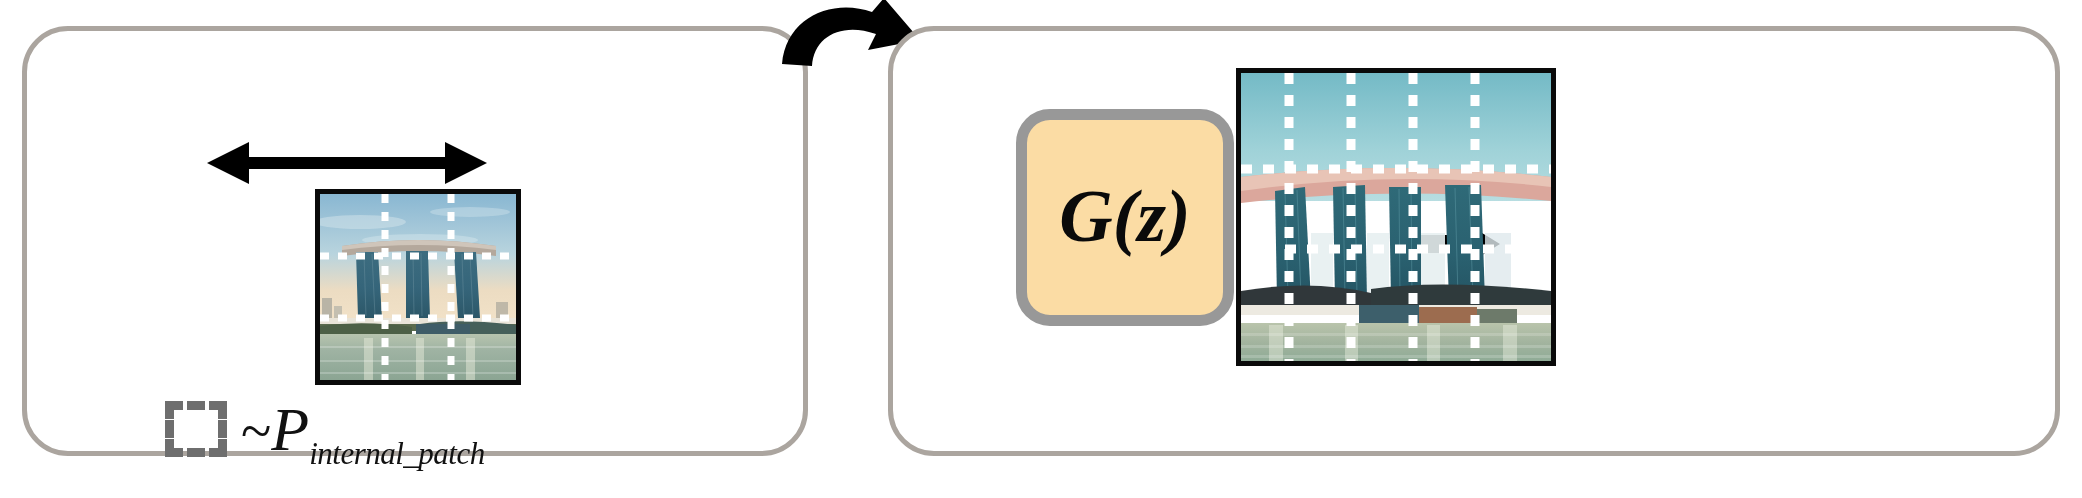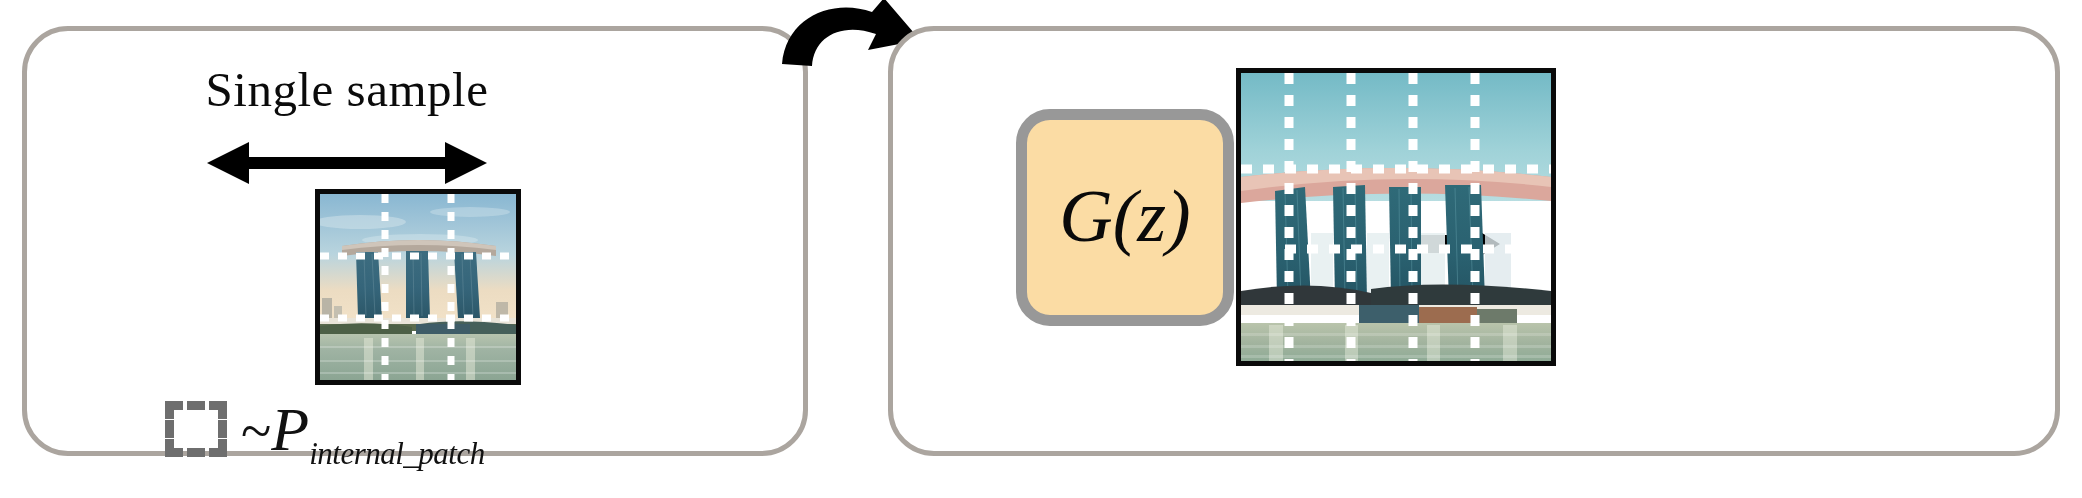--- a/index.html
+++ b/index.html
@@ -40,34 +40,33 @@
   #legend-formula .sub{font-style:italic;font-size:31px;
                        position:relative;top:14px;letter-spacing:-0.5px;}
 
   
   #curved-arrow{position:absolute;left:772px;top:-6px;width:160px;height:76px;}
 
   
   #gz-box{position:absolute;left:1016px;top:109px;width:218px;height:217px;
           background:#fbdca4;border:11px solid #989898;border-radius:34px;
           box-sizing:border-box;display:flex;align-items:center;
-          justify-content:center;}
+          justify-content:center;font-weight:bold;}
   #gz-label{font-style:italic;font-size:74px;color:#0a0a0a;line-height:1;
             position:relative;top:-2px;}
 
   #straight-arrow{position:absolute;left:1398px;top:213px;width:102px;height:62px;}
 </style>
 </head>
 <body>
 
 <div id="stage">
 
   <div class="panel" id="panel-left">
 
-    <div id="caption-single-sample">Single sample</div>
 
     <svg id="double-arrow" viewBox="0 0 280 44" aria-hidden="true">
       <rect x="26" y="16" width="228" height="12" fill="#000"></rect>
       <polygon points="0,22 42,1 42,43" fill="#000"></polygon>
       <polygon points="280,22 238,1 238,43" fill="#000"></polygon>
     </svg>
 
     <div id="src-image">
       <div class="photo">
         <svg viewBox="0 0 196 186" preserveAspectRatio="none" style="position:absolute;inset:0;width:100%;height:100%">

